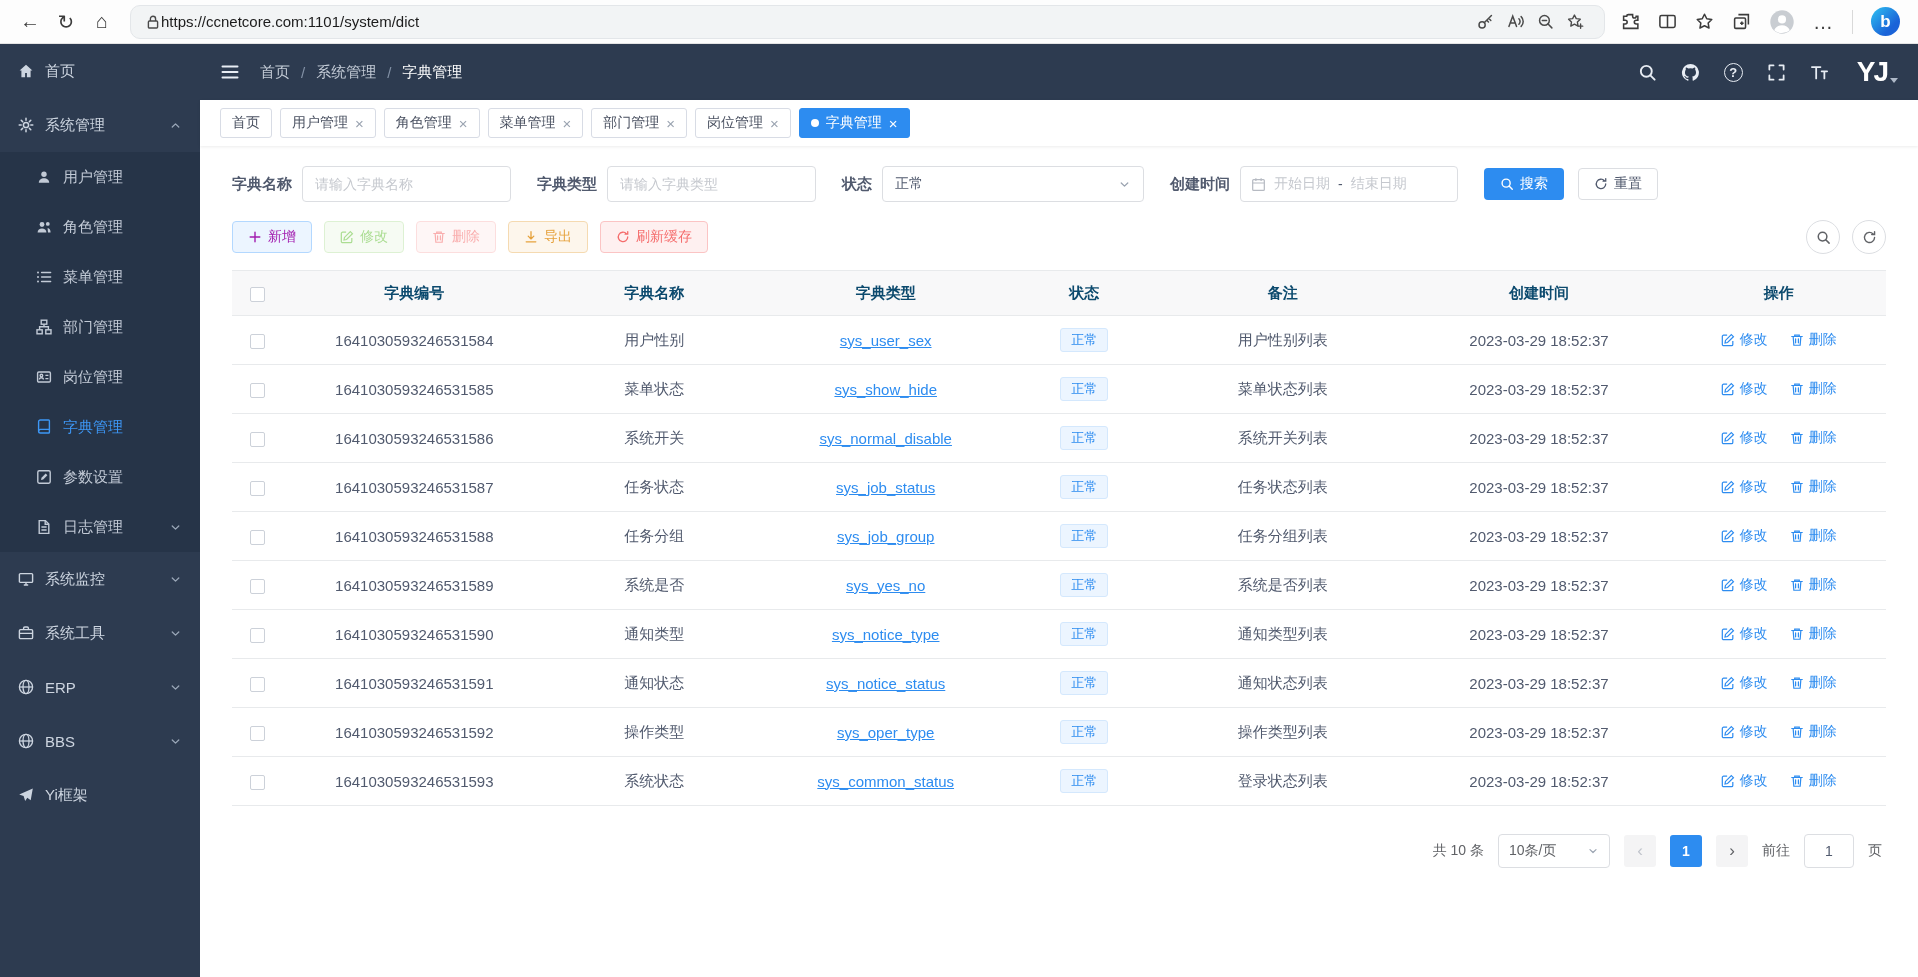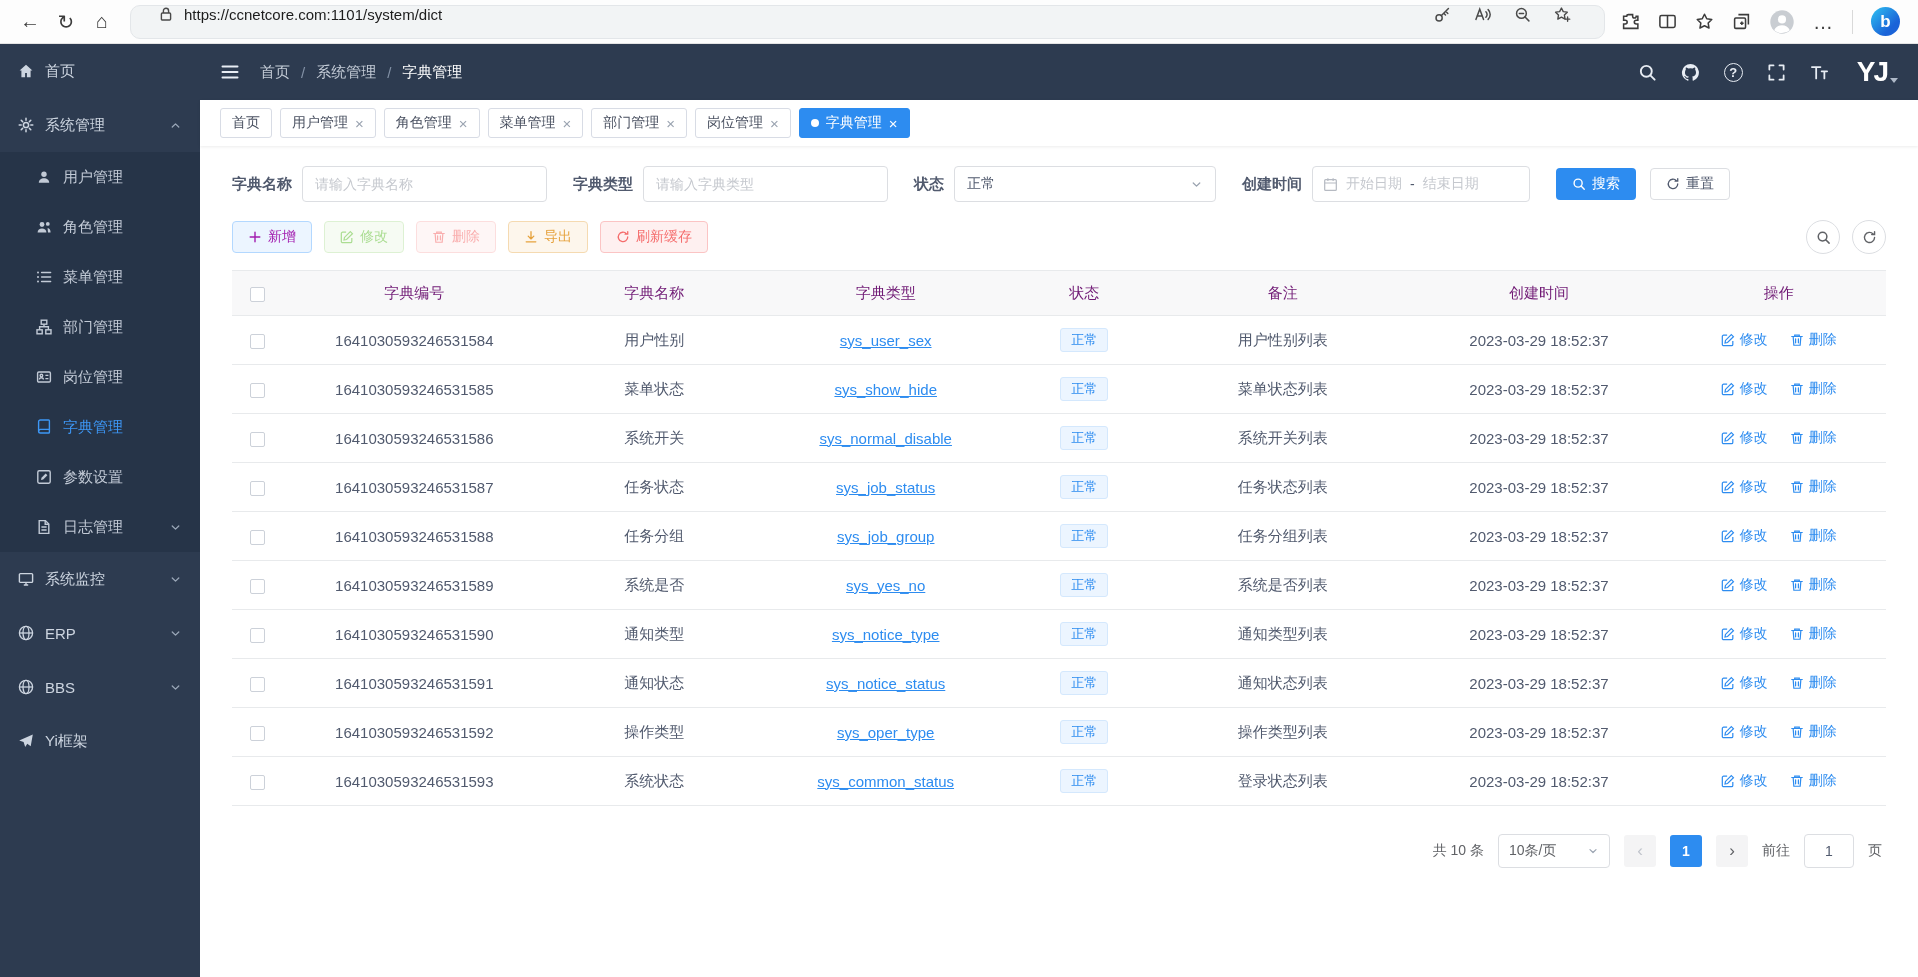--- a/index.html
+++ b/index.html
@@ -3,21 +3,21 @@
 <meta charset="utf-8">
 <style>
   *{box-sizing:border-box;margin:0;padding:0}
   html,body{width:1918px;height:977px;overflow:hidden}
   body{font-family:"Liberation Sans","DejaVu Sans",sans-serif;background:#fff;color:#515a6e;cursor:default}
   .ic{width:16px;height:16px;display:block;flex-shrink:0}
 
   
   .chrome{height:44px;background:#fdfdfd;border-bottom:1px solid #e4e4e4;display:flex;align-items:center;padding:0 12px}
   .chrome-btn{width:36px;height:34px;border-radius:6px;display:flex;align-items:center;justify-content:center;font-size:20px;color:#3c3c3c}
-  .addr{flex:1;height:34px;background:#f2f4f5;border:1px solid #e3e6e9;border-radius:10px;display:flex;align-items:flex-start;padding:0 27px;margin:0 10px;gap:10px}
+  .addr{flex:1;height:34px;background:#f2f4f5;border:1px solid #e3e6e9;border-radius:10px;display:flex;align-items:center;padding:0 14px;margin:0 10px;}
   .addr-url{font-size:15px;color:#1c1c1c;flex:1;white-space:nowrap;overflow:hidden}
   .addr .mini{width:30px;display:flex;justify-content:center;color:#4a4a4a}
   .mini .ic{width:17px;height:17px}
   .chrome-right{display:flex;align-items:center;gap:18px;padding:0 6px}
   .chrome-right .ic{width:19px;height:19px;color:#3c3c3c}
   .ellipsis{font-size:20px;color:#3c3c3c;line-height:10px;letter-spacing:1px}
   .divider-v{width:1px;height:24px;background:#d9d9d9}
   .bing{width:29px;height:29px;border-radius:50%;background:linear-gradient(135deg,#2fc3f2 0%,#1a63d8 70%);color:#fff;font-weight:bold;display:flex;align-items:center;justify-content:center;font-size:17px}
   .avatar-wrap .ic{width:26px;height:26px}
 
@@ -53,21 +53,21 @@
   .tag-tab .x{font-size:15px;color:#9aa3b0;line-height:1;cursor:pointer}
   .tag-tab.active{background:#2d8cf0;border-color:#2d8cf0;color:#fff}
   .tag-tab.active .x{color:#fff}
   .dot{width:8px;height:8px;border-radius:50%;background:#fff;display:inline-block}
 
   
   .content{flex:1;background:#fff;padding:20px 32px 0;overflow:hidden}
   .filters{display:flex;align-items:center}
   .f-label{font-size:15px;font-weight:bold;color:#515a6e;margin:0 10px 0 26px;white-space:nowrap}
   .f-label.first{margin-left:0}
-  .text-input{width:245px;height:36px;border:1px solid #dcdee2;border-radius:4px;padding:0 12px;font-size:14px;color:#a16207;background:#fff;outline:none;font-family:inherit}
+  .text-input{width:209px;height:36px;border:1px solid #dcdee2;border-radius:4px;padding:0 12px;font-size:14px;color:#a16207;background:#fff;outline:none;font-family:inherit}
   .text-input::placeholder{color:#c5c8ce}
   .select{width:262px;height:36px;border:1px solid #dcdee2;border-radius:4px;display:flex;align-items:center;padding:0 12px;font-size:14px;color:#515a6e;background:#fff;cursor:pointer}
   .select .chev{margin-left:auto;width:13px;height:13px;color:#9aa3b0}
   .daterange{width:218px;height:36px;border:1px solid #dcdee2;border-radius:4px;display:flex;align-items:center;gap:8px;padding:0 10px;font-size:14px;color:#c5c8ce;background:#fff;cursor:pointer}
   .daterange .ic{width:15px;height:15px;color:#b6bac2}
   .daterange .dash{color:#515a6e}
   .btn{height:32px;border-radius:4px;display:inline-flex;align-items:center;gap:6px;padding:0 15px;font-size:14px;border:1px solid transparent;cursor:pointer;background:#fff;font-family:inherit;white-space:nowrap}
   .btn .ic{width:14px;height:14px}
   .btn-primary{background:#2d8cf0;color:#fff;margin-left:26px}
   .btn-default{border-color:#dcdee2;color:#515a6e;margin-left:14px}
@@ -79,21 +79,21 @@
   .btn-plain-warning{background:#fdf6ec;border-color:#f5dab1;color:#e6a23c}
   .btn.disabled{opacity:.55;cursor:not-allowed}
   .toolbar-right{margin-left:auto;display:flex;gap:12px}
   .circle-btn{width:34px;height:34px;border-radius:50%;border:1px solid #dcdee2;display:flex;align-items:center;justify-content:center;color:#606266;background:#fff;cursor:pointer}
   .circle-btn .ic{width:15px;height:15px}
 
   
   .table{display:table;width:100%;table-layout:fixed;margin-top:16px;font-size:15px}
   .tr{display:table-row}
   .th,.td{display:table-cell;vertical-align:middle;text-align:center;border-bottom:1px solid #e8eaec;padding:0 6px;white-space:nowrap;overflow:hidden}
-  .th{background:#f8f8f9;height:46px;font-weight:normal;color:#701a75;border-top:1px solid #e8eaec}
+  .th{background:#f8f8f9;height:46px;font-weight:bold;color:#0c4a6e;border-top:1px solid #e8eaec}
   .td{height:49px;color:#515a6e}
   .col-check{width:50px}
   .col-id{width:16%}
   .col-name{width:13%}
   .col-type{width:15%}
   .col-status{width:9%}
   .col-remark{width:15%}
   .col-created{width:16%}
   .checkbox{width:15px;height:15px;border:1px solid #ccd1d9;border-radius:2px;display:inline-block;background:#fff;cursor:pointer;vertical-align:middle}
   .link{color:#2d8cf0;text-decoration:underline;cursor:pointer}
@@ -308,20 +308,32 @@
             <path d="M5.8 14h4.4M8 11.4V14"></path>
           </g>
         </svg>
       <span>系统监控</span>
       <svg class="ic chev" viewBox="0 0 16 16">
           <path fill="none" stroke="currentColor" stroke-width="1.6" stroke-linecap="round" stroke-linejoin="round" d="M4 6.2 8 10l4-3.8"></path>
         </svg>
     </div>
     <div class="menu-item">
       <svg class="ic" viewBox="0 0 16 16">
+          <g fill="none" stroke="currentColor" stroke-width="1.4">
+            <rect x="1.4" y="4.6" width="13.2" height="9" rx="1.2"></rect>
+            <path d="M5.6 4.6V3.2A1.2 1.2 0 0 1 6.8 2h2.4a1.2 1.2 0 0 1 1.2 1.2v1.4M1.4 8.4h13.2"></path>
+          </g>
+        </svg>
+      <span>系统工具</span>
+      <svg class="ic chev" viewBox="0 0 16 16">
+          <path fill="none" stroke="currentColor" stroke-width="1.6" stroke-linecap="round" stroke-linejoin="round" d="M4 6.2 8 10l4-3.8"></path>
+        </svg>
+    </div>
+    <div class="menu-item">
+      <svg class="ic" viewBox="0 0 16 16">
           <g fill="none" stroke="currentColor" stroke-width="1.3">
             <circle cx="8" cy="8" r="6.6"></circle>
             <ellipse cx="8" cy="8" rx="3" ry="6.6"></ellipse>
             <path d="M1.4 8h13.2"></path>
           </g>
         </svg>
       <span>ERP</span>
       <svg class="ic chev" viewBox="0 0 16 16">
           <path fill="none" stroke="currentColor" stroke-width="1.6" stroke-linecap="round" stroke-linejoin="round" d="M4 6.2 8 10l4-3.8"></path>
         </svg>

